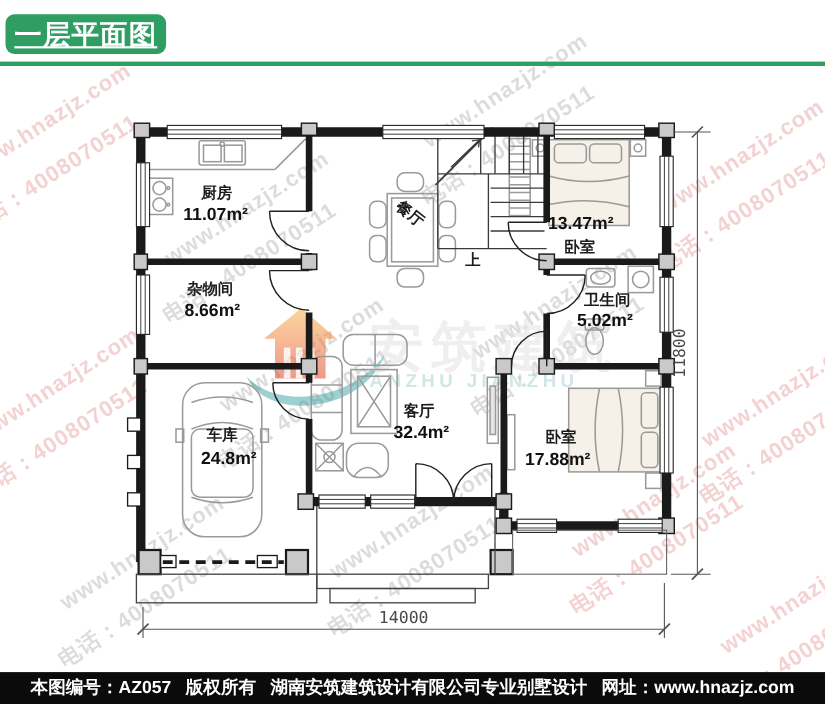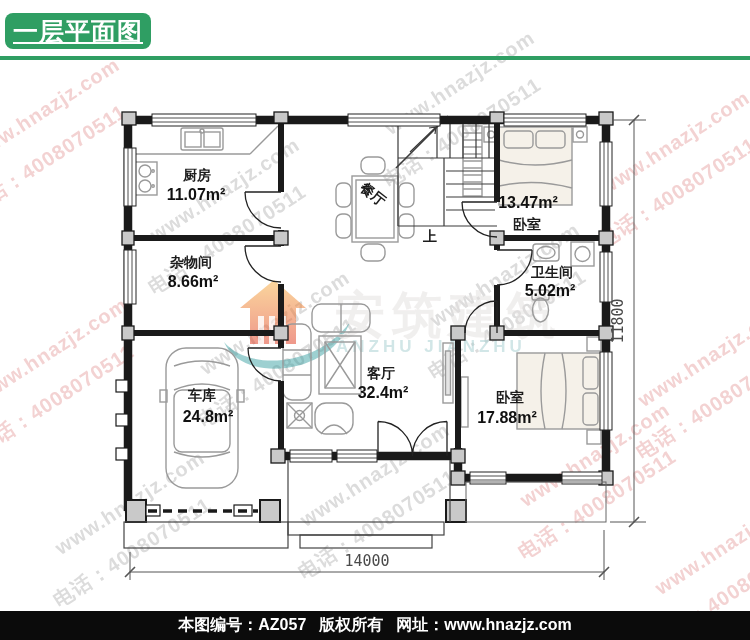--- a/index.html
+++ b/index.html
@@ -280,16 +280,17 @@
       <text class="rarea" x="550" y="296">5.02m²</text>
       <text class="rname" x="510" y="402">卧室</text>
       <text class="rarea" x="507" y="423">17.88m²</text>
       <text class="rname" x="430" y="241">上</text>
     </g>
   </svg>
 
   <div id="footer">
     <span>本图编号：AZ057</span>
     <span>版权所有</span>
+    <span>湖南安筑建筑设计有限公司专业别墅设计</span>
     <span>网址：www.hnazjz.com</span>
   </div>
 
 </div>
 
 </body></html>

